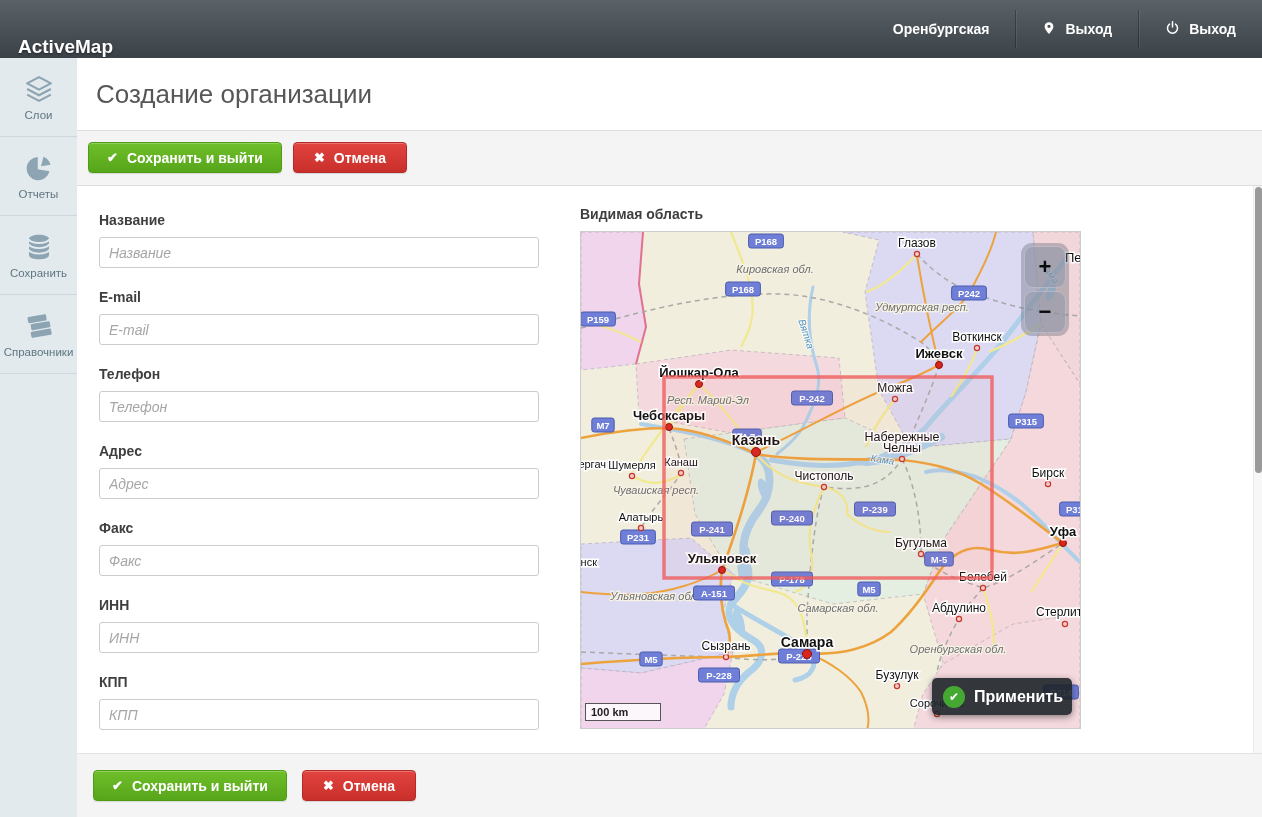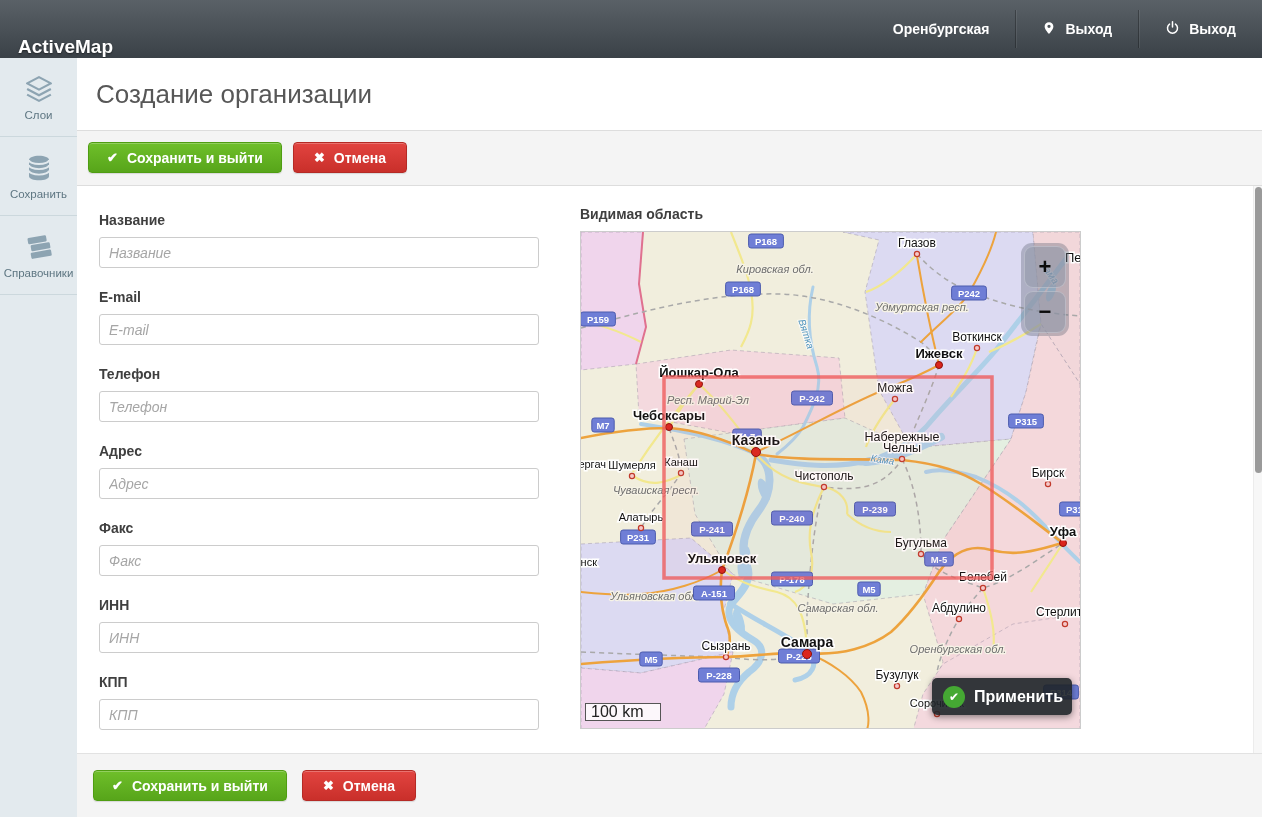--- a/index.html
+++ b/index.html
@@ -65,22 +65,22 @@
   .badge-text { font-size:9.5px; font-weight:bold; fill:#fff; }
 
   #zoom-ctl { position:absolute; left:440px; top:11px; width:48px; padding:3px;
               background:rgba(100,106,122,.38); border-radius:11px; }
   .zoom-btn { width:42px; height:42px; border-radius:9px; background:rgba(148,155,172,.6);
               border:1px solid rgba(255,255,255,.25); color:#0b0b0b; font-size:22px; font-weight:bold;
               text-align:center; line-height:40px; cursor:pointer; }
   .zoom-btn + .zoom-btn { margin-top:3px; }
 
   #scale-bar { position:absolute; left:4px; top:471px; width:76px; height:18px;
-               background:rgba(255,255,255,.8); border:1px solid #555; font-size:16px;
-               font-weight:normal; color:#222; line-height:16px; padding-left:5px; }
+               background:rgba(255,255,255,.8); border:1px solid #555; font-size:11px;
+               font-weight:bold; color:#222; line-height:16px; padding-left:5px; }
 
   #apply-btn { position:absolute; left:351px; top:446px; width:140px; height:37px;
                background:rgba(30,36,40,.9); border-radius:5px; display:flex; align-items:center;
                gap:9px; padding-left:11px; cursor:pointer; box-shadow:0 2px 7px rgba(0,0,0,.45); }
   #apply-check { width:22px; height:22px; border-radius:50%; background:#45a833; color:#fff;
                  font-size:12px; text-align:center; line-height:22px; }
   #apply-label { color:#fff; font-size:16px; font-weight:bold; }
 
   
   #scrollbar { position:absolute; left:1253px; top:186px; width:9px; height:567px;
@@ -122,20 +122,29 @@
 <div id="sidebar">
   <div class="sb-item">
     <span class="sb-icon">
       <svg width="30" height="30" viewBox="0 0 24 24" fill="none" stroke="currentColor" stroke-width="1.8" stroke-linejoin="round">
           <path d="M12,2.5 L21.5,7.5 12,12.5 2.5,7.5 Z"></path>
           <path d="M2.5,12 L12,17 21.5,12"></path>
           <path d="M2.5,16.5 L12,21.5 21.5,16.5"></path>
         </svg>
     </span>
     <span class="sb-label">Слои</span>
+  </div>
+  <div class="sb-item">
+    <span class="sb-icon">
+      <svg width="30" height="30" viewBox="0 0 24 24" fill="currentColor">
+          <path d="M11,13 L11,3.2 A9.3,9.3 0 1,0 20.4,14.6 Z"></path>
+          <path d="M13.6,10.6 L15.6,2.9 A9.3,9.3 0 0,1 21.2,9.4 Z"></path>
+        </svg>
+    </span>
+    <span class="sb-label">Отчеты</span>
   </div>
   <div class="sb-item">
     <span class="sb-icon">
       <svg width="30" height="30" viewBox="0 0 24 24">
           <path d="M4,5.5 C4,3.6 7.6,2.2 12,2.2 C16.4,2.2 20,3.6 20,5.5 L20,18.5 C20,20.4 16.4,21.8 12,21.8 C7.6,21.8 4,20.4 4,18.5 Z" fill="currentColor"></path>
           <path d="M4,9.6 C4,11.5 7.6,12.9 12,12.9 C16.4,12.9 20,11.5 20,9.6 M4,14 C4,15.9 7.6,17.3 12,17.3 C16.4,17.3 20,15.9 20,14 M4,5.5 C4,7.4 7.6,8.8 12,8.8 C16.4,8.8 20,7.4 20,5.5" fill="none" stroke="#e3eaee" stroke-width="1.5"></path>
         </svg>
     </span>
     <span class="sb-label">Сохранить</span>
   </div>

